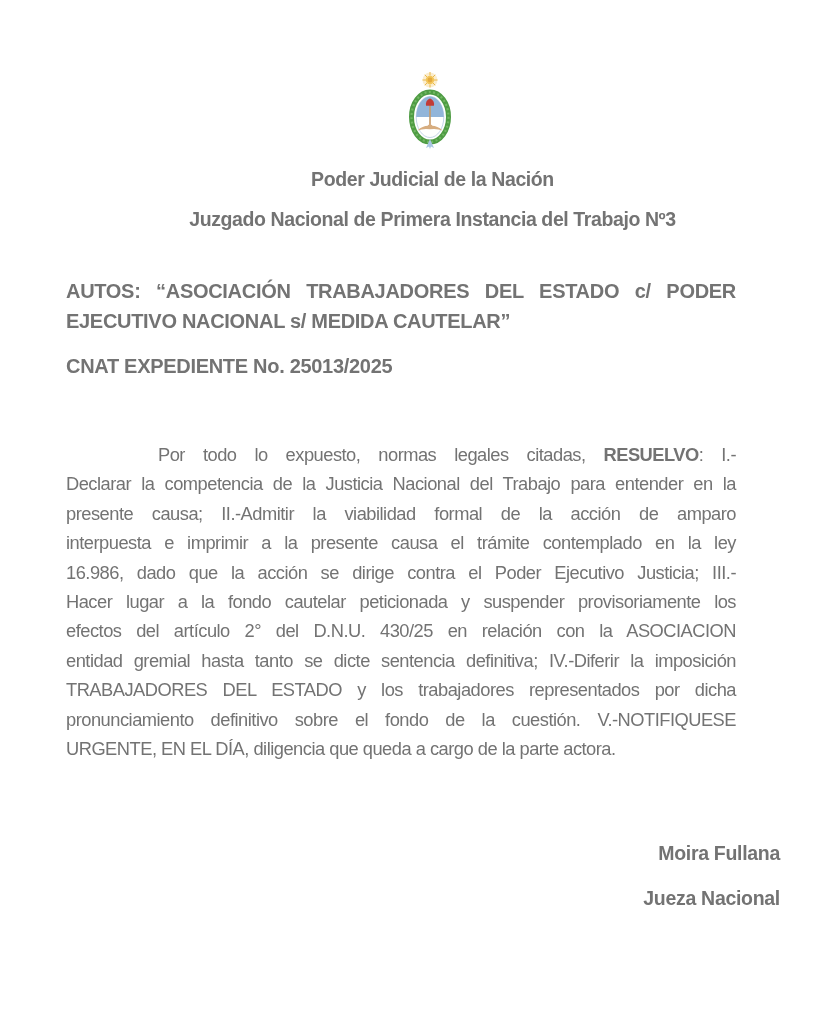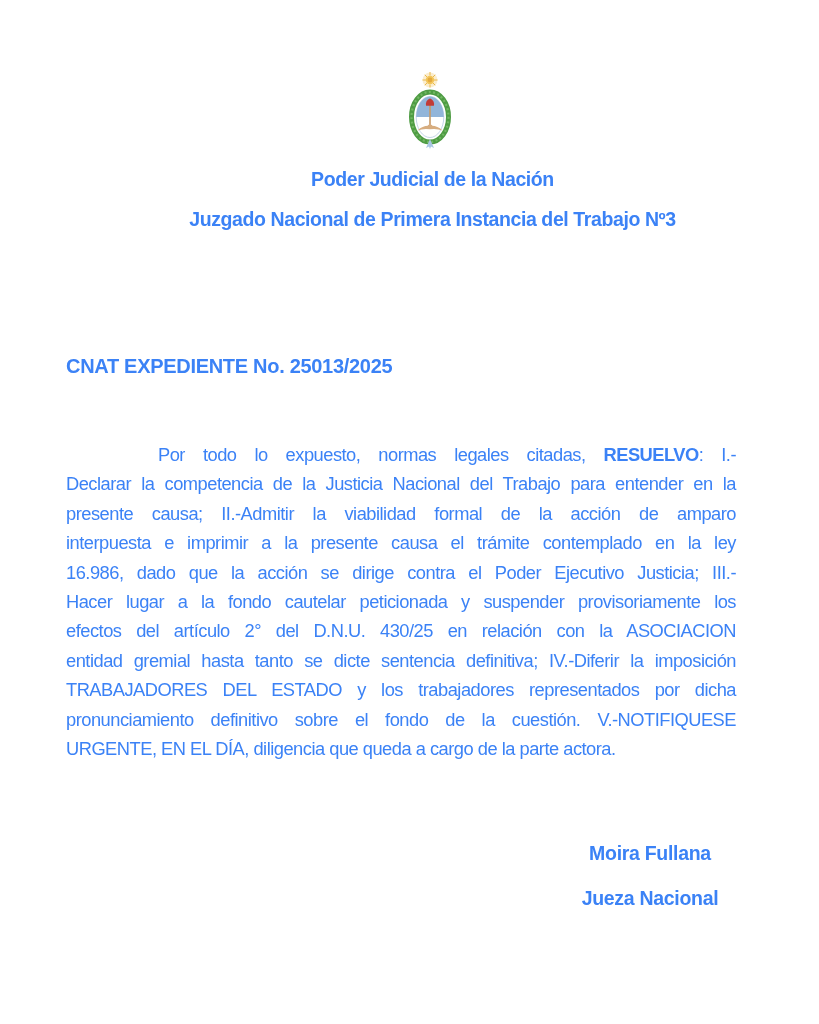--- a/index.html
+++ b/index.html
@@ -2,21 +2,21 @@
 <html lang="es"><head>
 <meta charset="utf-8">
 <style>
   html, body { margin: 0; padding: 0; background: #ffffff; }
   .page {
     position: relative;
     width: 819px;
     height: 1024px;
     background: #ffffff;
     font-family: "Liberation Sans", "DejaVu Sans", sans-serif;
-    color: #3b82f6;
+    color: #737373;
     overflow: hidden;
   }
   .b { font-weight: bold; }
 
   
   .emblem {
     position: absolute;
     left: 403px;
     top: 71px;
     width: 54px;
@@ -77,21 +77,21 @@
   .autos .tline:last-child,
   .resolution .tline:last-child { text-align: left; text-align-last: left; }
   .resolution .tline:first-child { text-indent: 92px; }
 
   
   .signature {
     position: absolute;
     left: 520px;
     top: 843px;
     width: 260px;
-    text-align: center;
+    text-align: right;
     font-weight: bold;
     font-size: 19.5px;
     letter-spacing: -0.3px;
     line-height: 21px;
   }
   .signature .role { margin-top: 24px; }
 </style>
 </head>
 <body>
 
@@ -131,20 +131,24 @@
       <path d="M14.5 59.5 q6 -5.5 12.5 -4.5 q6.5 -1 12.5 4.5 q-6 -2.2 -12.5 -1.2 q-6.5 -1 -12.5 1.2 z" fill="#d7ad7f"></path>
       <rect x="24.8" y="53.8" width="4.4" height="3.4" rx="1" fill="#d7ad7f"></rect>
 
       <path d="M27 68 l-4 9 l3 -1.5 l1 2.5 l1 -2.5 l3 1.5 z" fill="#a9c6e4"></path>
     </svg>
   </div>
 
   <div class="heading heading-1">Poder Judicial de la Nación</div>
   <div class="heading heading-2">Juzgado Nacional de Primera Instancia del Trabajo Nº3</div>
 
+  <div class="col autos">
+      <div class="tline"><span class="b">AUTOS: “ASOCIACIÓN TRABAJADORES DEL ESTADO c/ PODER</span></div>
+      <div class="tline"><span class="b">EJECUTIVO NACIONAL s/ MEDIDA CAUTELAR”</span></div>
+    </div>
 
   <div class="col expediente">CNAT EXPEDIENTE No. 25013/2025</div>
 
   <div class="col resolution">
       <div class="tline"><span>Por todo lo expuesto, normas legales citadas, </span><span class="b">RESUELVO</span><span>: I.-</span></div>
       <div class="tline"><span>Declarar la competencia de la Justicia Nacional del Trabajo para entender en la</span></div>
       <div class="tline"><span>presente causa; II.-Admitir la viabilidad formal de la acción de amparo</span></div>
       <div class="tline"><span>interpuesta e imprimir a la presente causa el trámite contemplado en la ley</span></div>
       <div class="tline"><span>16.986, dado que la acción se dirige contra el Poder Ejecutivo Justicia; III.-</span></div>
       <div class="tline"><span>Hacer lugar a la fondo cautelar peticionada y suspender provisoriamente los</span></div>

